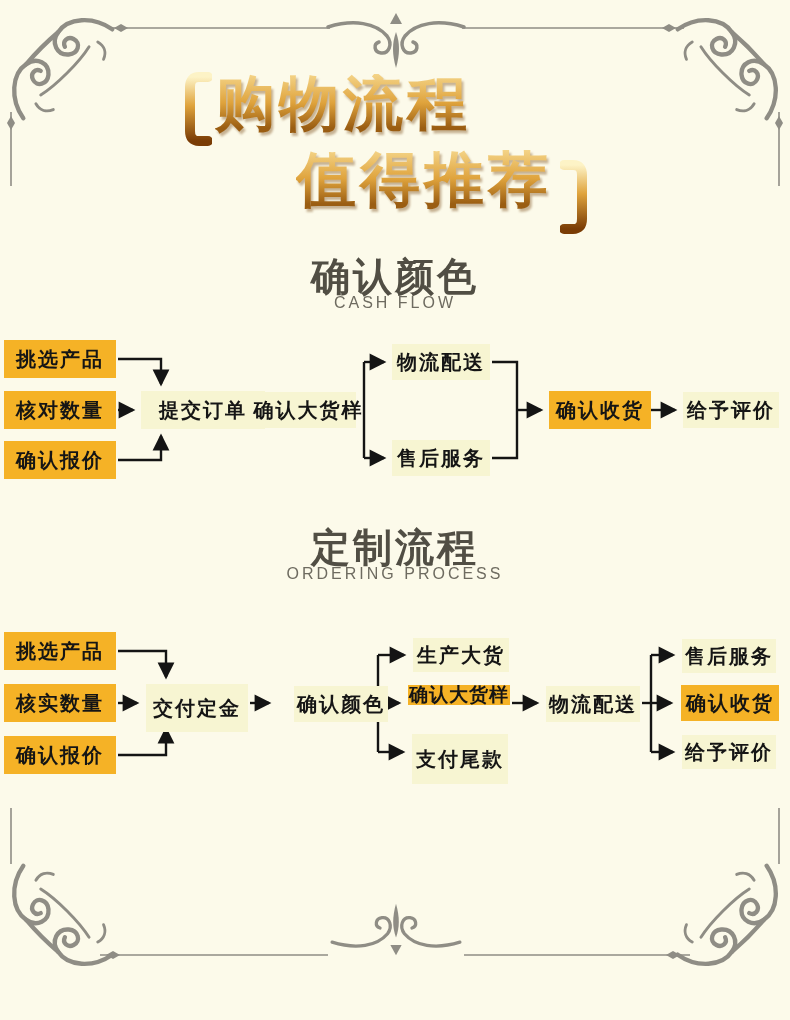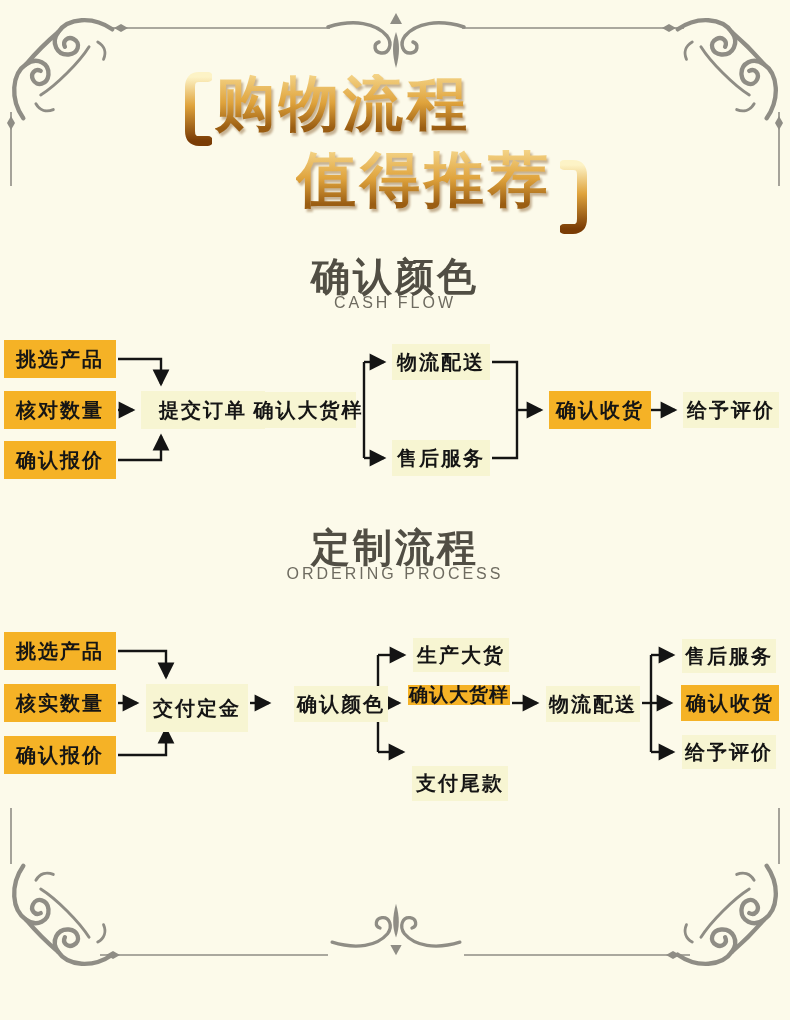--- a/index.html
+++ b/index.html
@@ -206,19 +206,19 @@
   <div class="node hl" style="left:549px;top:391px;width:102px;height:38px">确认收货</div>
   <div class="node plain" style="left:683px;top:392px;width:96px;height:36px">给予评价</div>
 
   <div class="node hl" style="left:4px;top:632px;width:112px;height:38px">挑选产品</div>
   <div class="node hl" style="left:4px;top:684px;width:112px;height:38px">核实数量</div>
   <div class="node hl" style="left:4px;top:736px;width:112px;height:38px">确认报价</div>
   <div class="node plain" style="left:146px;top:684px;width:102px;height:48px">交付定金</div>
   <div class="node plain" style="left:294px;top:686px;width:94px;height:36px">确认颜色</div>
   <div class="node plain" style="left:413px;top:638px;width:96px;height:34px">生产大货</div>
   <div class="node hl small" style="left:408px;top:685px;width:102px;height:20px">确认大货样</div>
-  <div class="node plain" style="left:412px;top:766px;width:96px;height:35px">支付尾款</div>
+  <div class="node plain" style="left:412px;top:734px;width:96px;height:50px">支付尾款</div>
   <div class="node plain" style="left:546px;top:686px;width:94px;height:36px">物流配送</div>
   <div class="node plain" style="left:682px;top:639px;width:94px;height:34px">售后服务</div>
   <div class="node hl" style="left:681px;top:685px;width:98px;height:36px">确认收货</div>
   <div class="node plain" style="left:682px;top:735px;width:94px;height:34px">给予评价</div>
 
 </div>
 
 </body></html>

